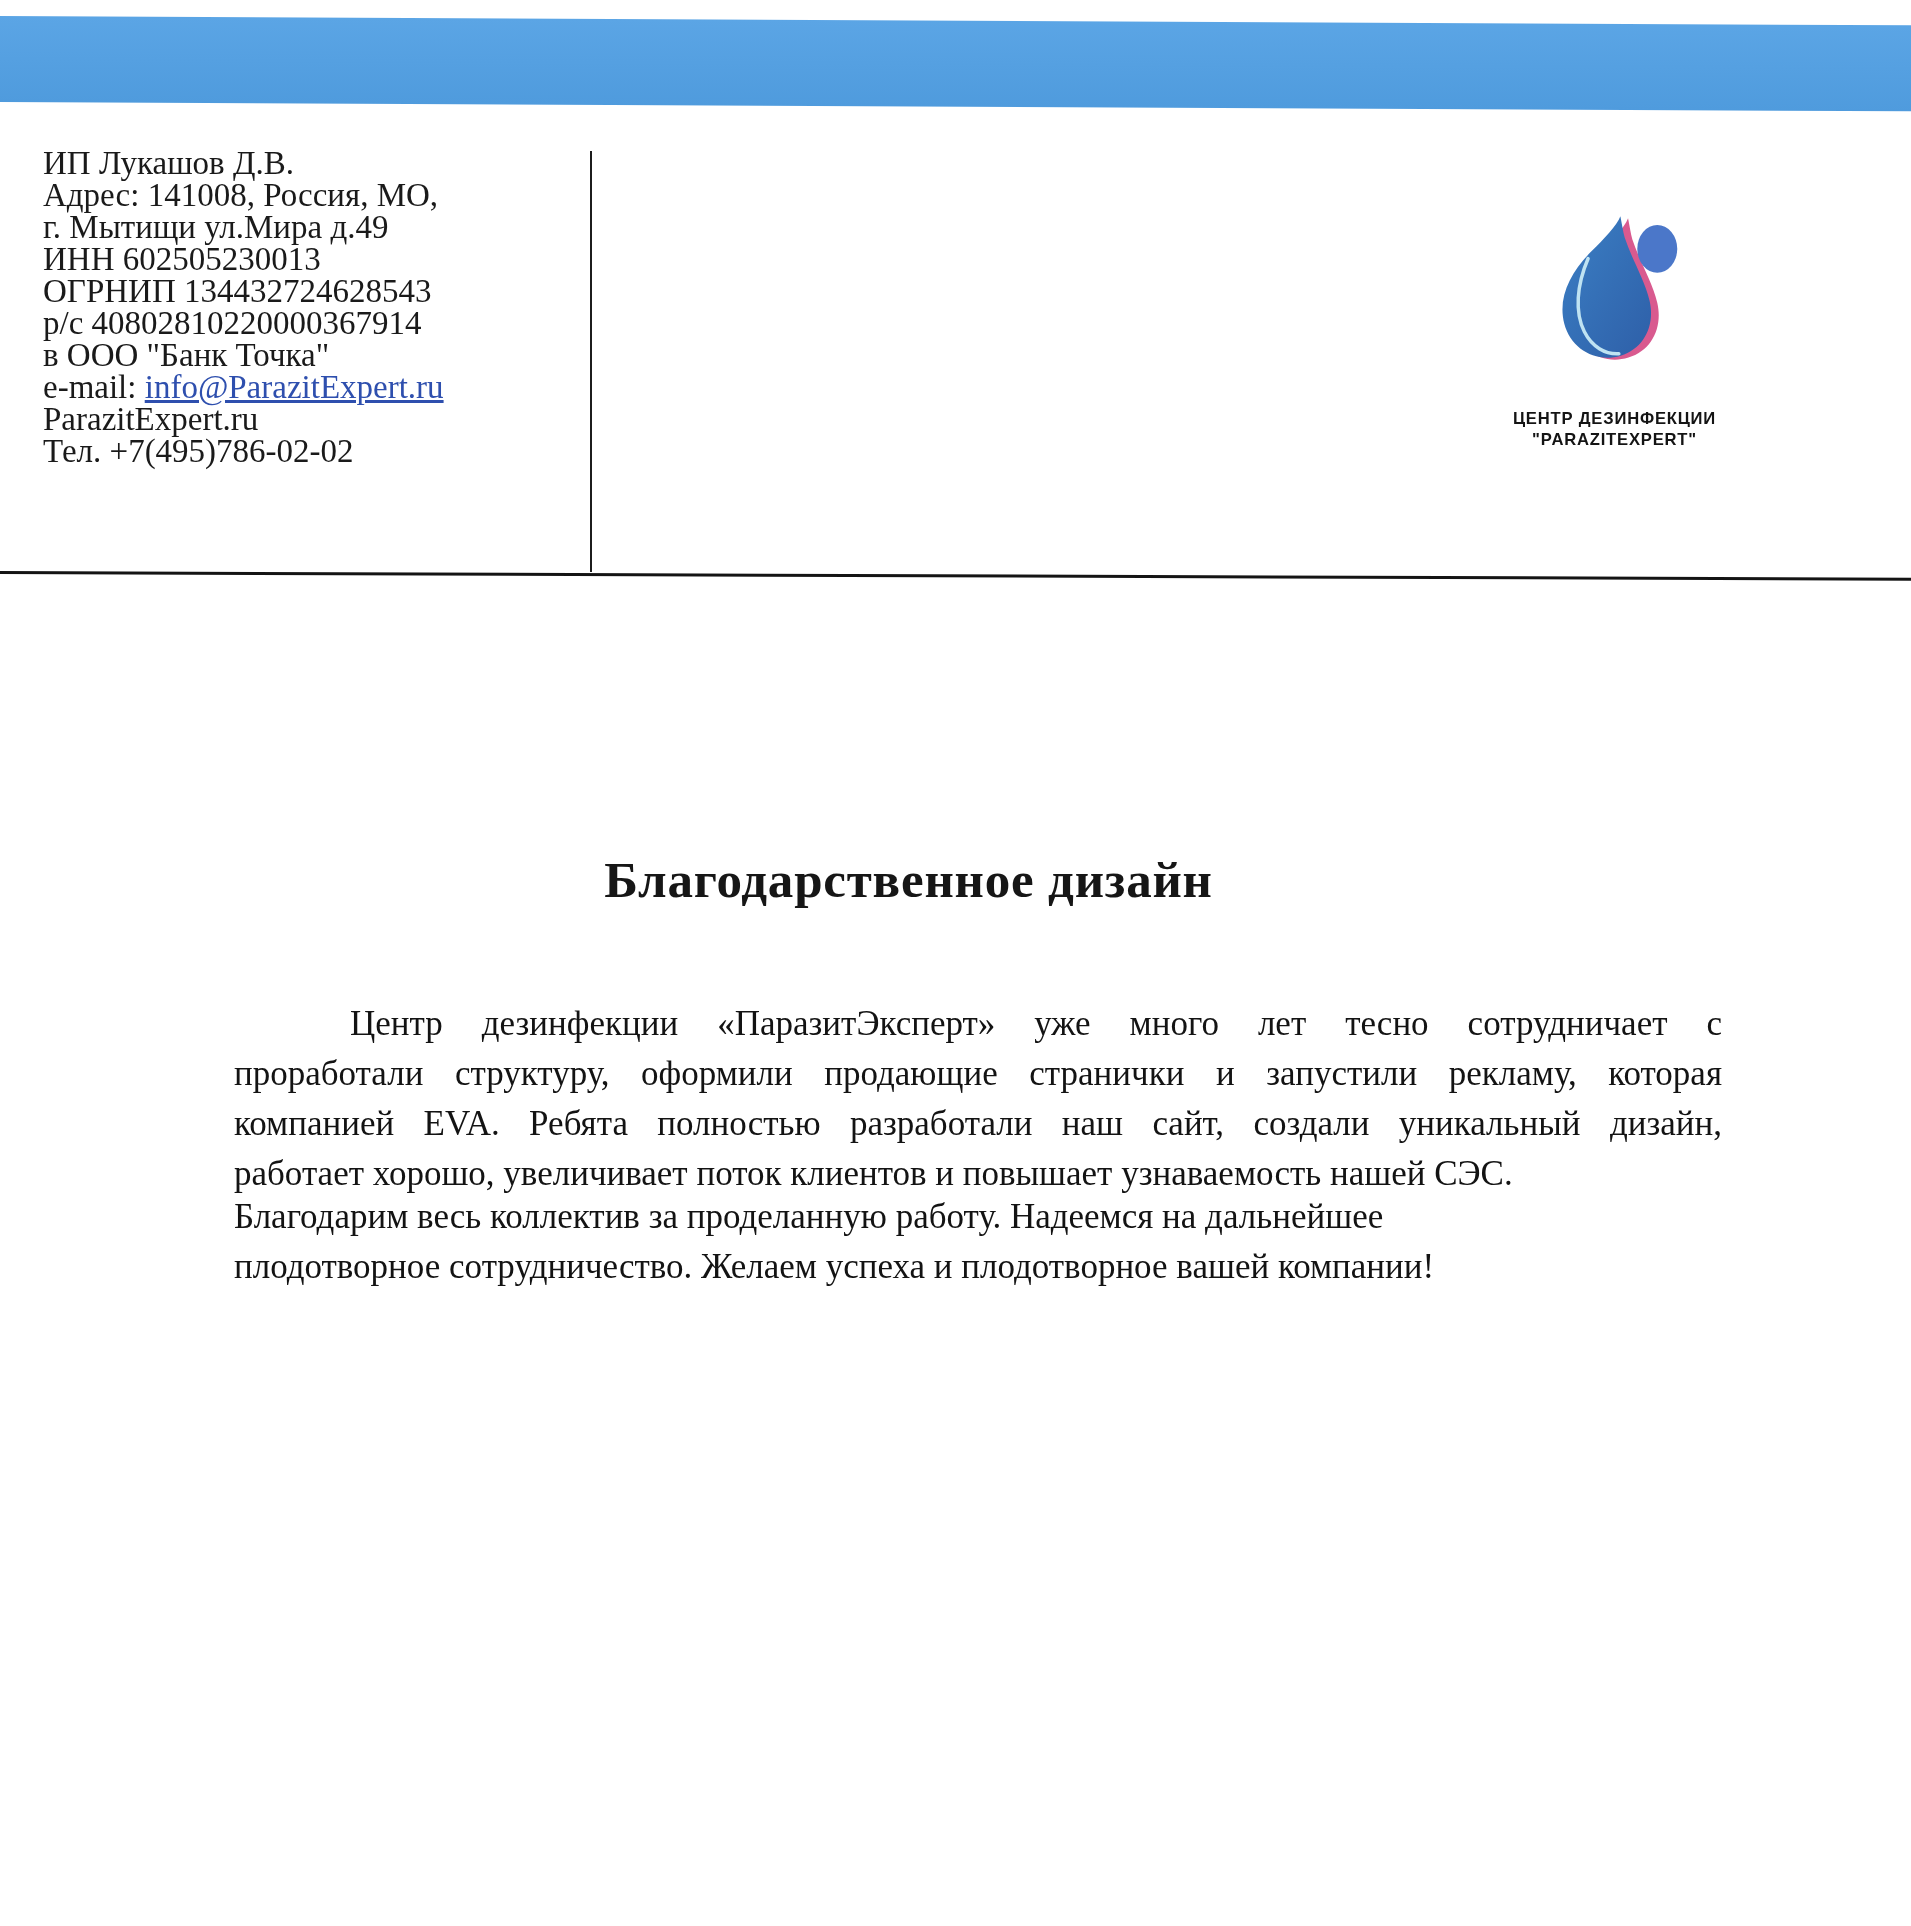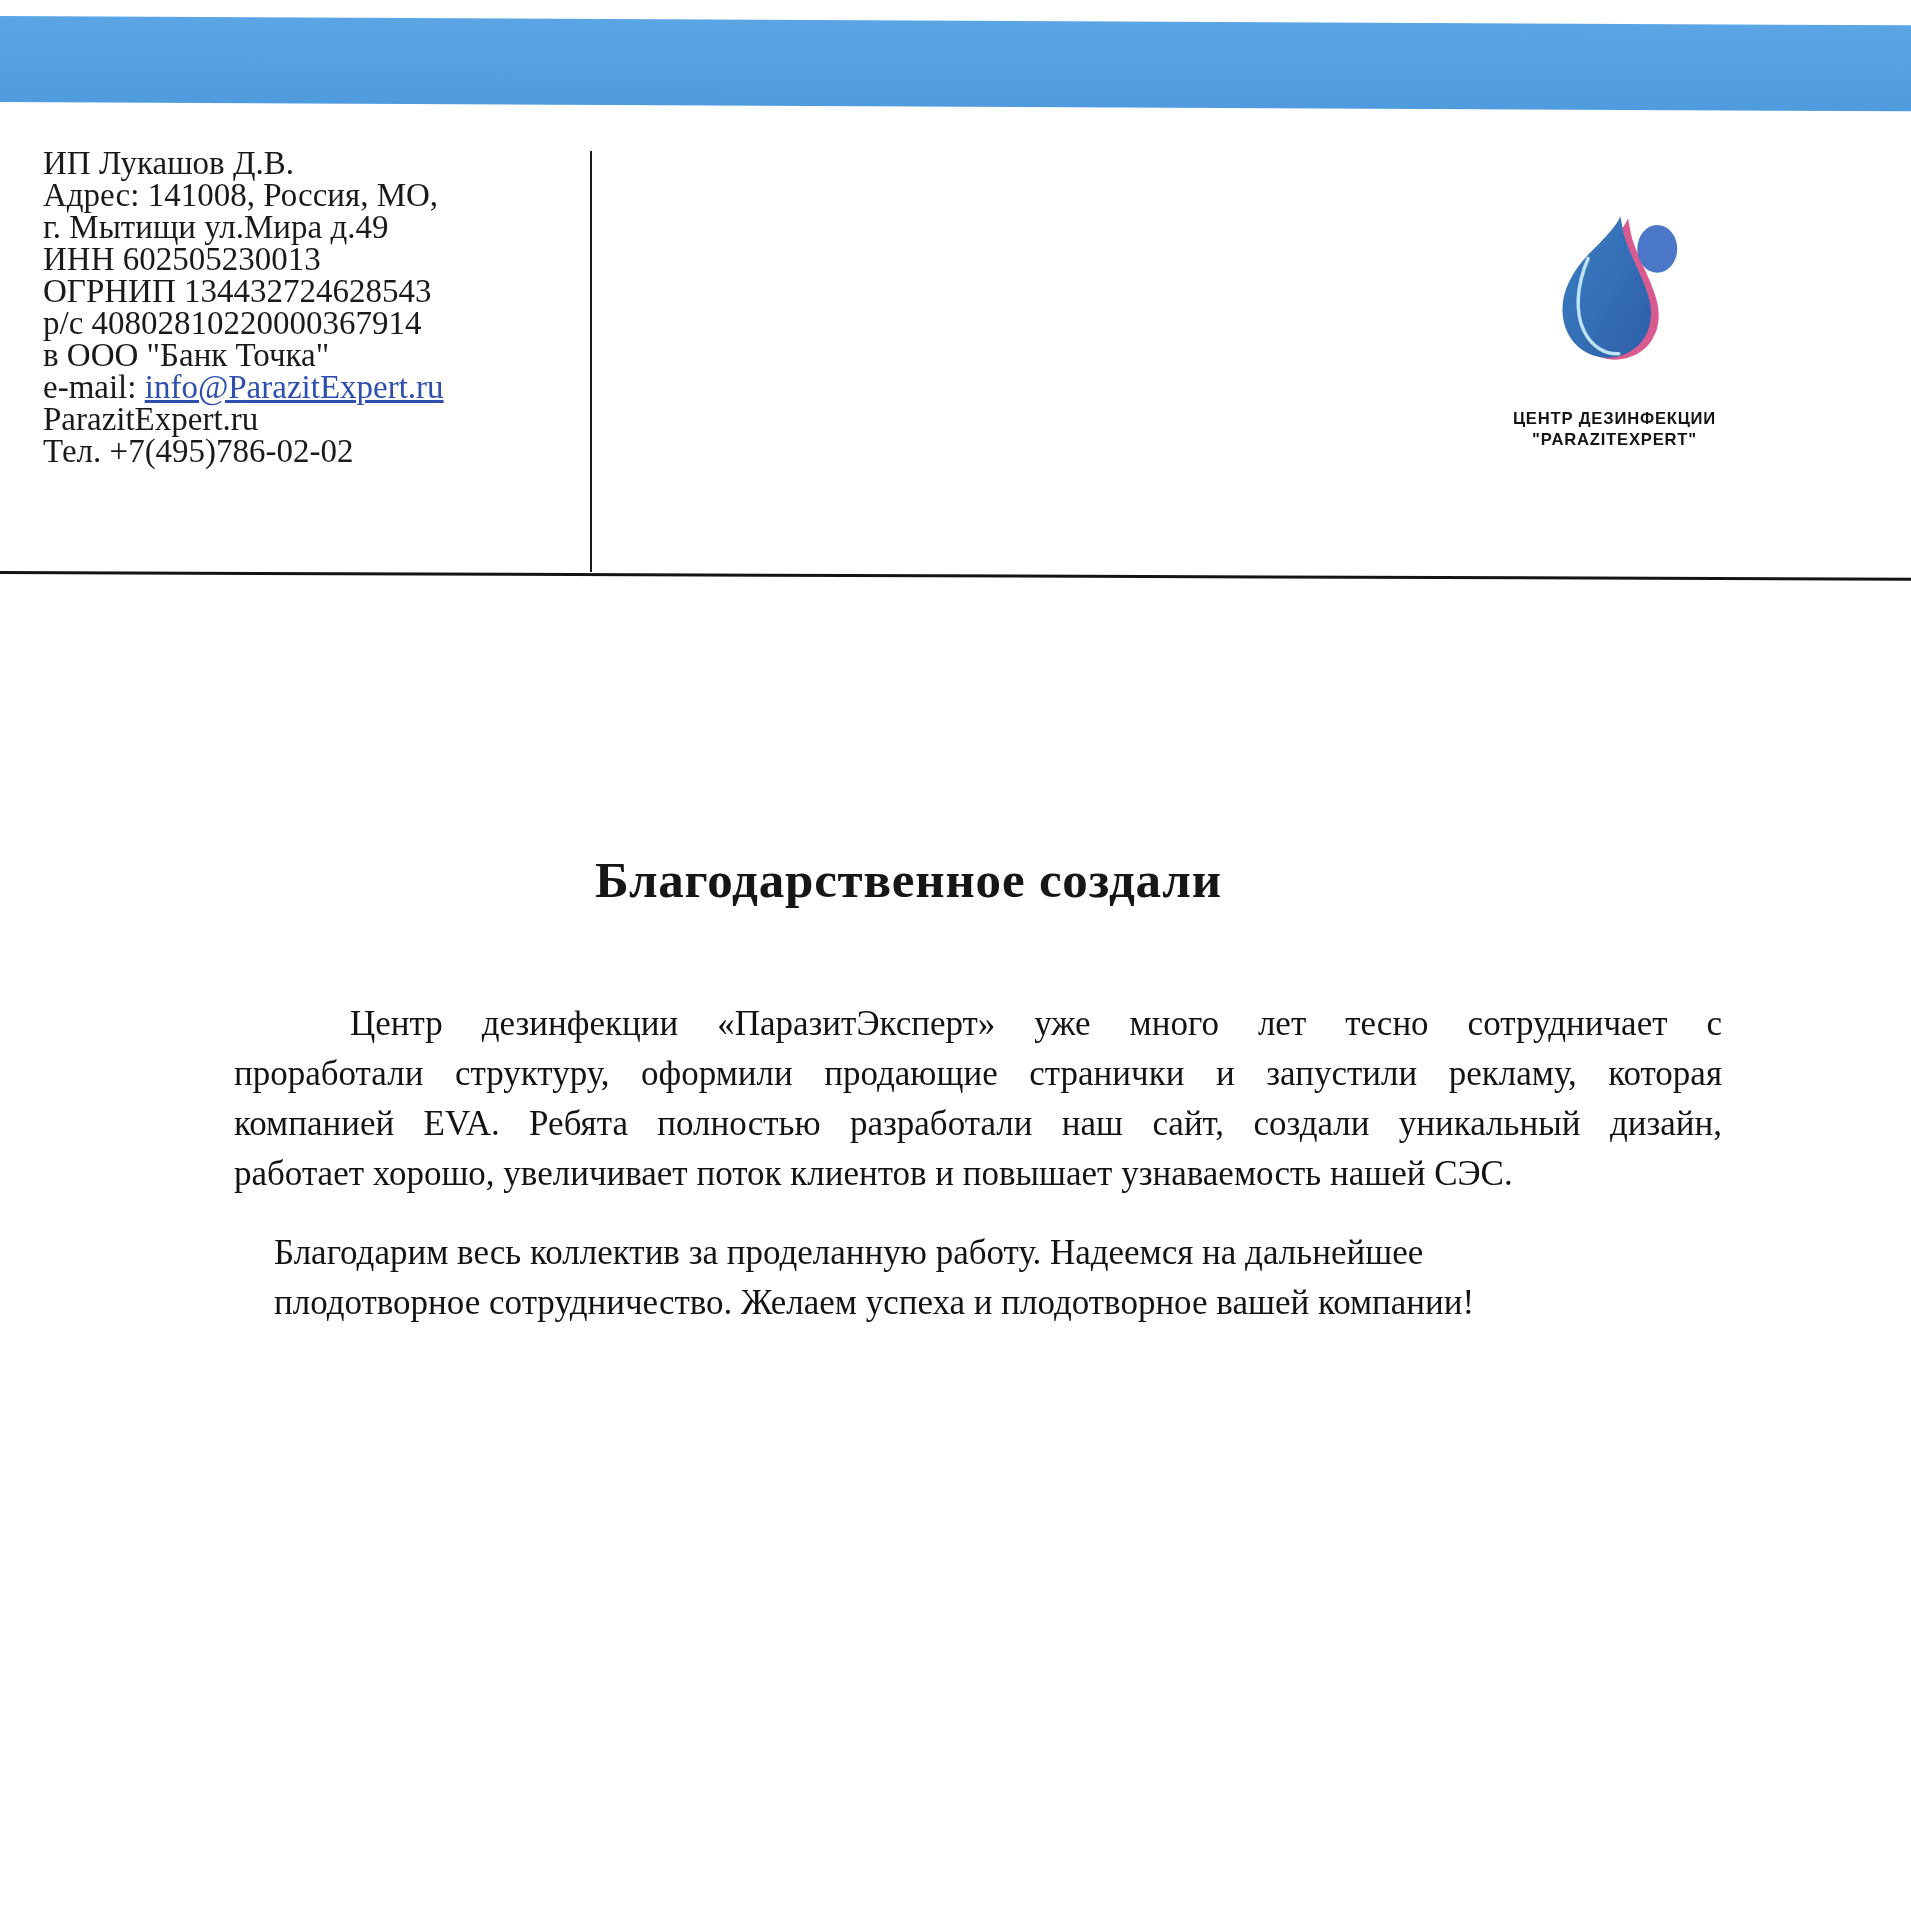--- a/index.html
+++ b/index.html
@@ -22,21 +22,21 @@
   .corp-logo{top:216px;left:1495px;width:239px;text-align:center;font-family:"Liberation Sans",sans-serif;}
   .corp-logo .mark{display:block;margin:0 auto 10.8px auto;}
   .corp-logo .l1,.corp-logo .l2{font-weight:bold;font-size:16.6px;letter-spacing:0.8px;color:#141414;line-height:21.6px;}
 
   
   .title{top:851px;left:431px;width:955px;text-align:center;font-size:51px;font-weight:bold;letter-spacing:0.8px;color:#161616;}
 
   
   .bodytext{left:234px;width:1488px;font-size:35px;line-height:50px;color:#131313;}
   .p1{top:999px;}
-  .p2{top:1228px;margin-left:40px;}
+  .p2{top:1192px;}
   .jline{text-align:justify;text-align-last:justify;}
   .indent{text-indent:116px;}
 </style>
 </head>
 <body>
 
 <div class="page">
 
   <div class="abs topbar"></div>
 
@@ -68,21 +68,21 @@
       </defs>
       <path d="M 235 60 C 255 120 287 170 300 225 C 315 290 285 350 225 368 C 160 388 95 350 78 285 C 60 215 95 150 150 95 C 180 65 215 30 224 5 C 228 25 231 45 235 60 Z" fill="#d95a8f"></path>
       <path d="M 215 55 C 235 115 267 165 280 220 C 295 285 265 345 205 363 C 140 383 75 345 58 280 C 40 210 75 145 130 90 C 160 60 195 25 204 0 C 208 20 211 40 215 55 Z" fill="url(#gdrop)"></path>
       <path d="M 120 110 C 90 180 85 250 110 300 C 130 340 165 360 200 358" fill="none" stroke="#bfe3f2" stroke-width="9" stroke-linecap="round"></path>
       <ellipse cx="300" cy="85" rx="52" ry="62" fill="#4b77c9"></ellipse>
     </svg>
     <div class="l1">ЦЕНТР ДЕЗИНФЕКЦИИ</div>
     <div class="l2">"PARAZITEXPERT"</div>
   </div>
 
-  <div class="abs title">Благодарственное создали</div>
+  <div class="abs title">Благодарственное дизайн</div>
 
   <div class="abs bodytext p1">
     <div class="jline indent">Центр дезинфекции «ПаразитЭксперт» уже много лет тесно сотрудничает с</div>
     <div class="jline">проработали структуру, оформили продающие странички и запустили рекламу, которая</div>
     <div class="jline">компанией EVA. Ребята полностью разработали наш сайт, создали уникальный дизайн,</div>
     <div>работает хорошо, увеличивает поток клиентов и повышает узнаваемость нашей СЭС.</div>
   </div>
   <div class="abs bodytext p2">
     <div>Благодарим весь коллектив за проделанную работу. Надеемся на дальнейшее</div>
     <div>плодотворное сотрудничество. Желаем успеха и плодотворное вашей компании!</div>

